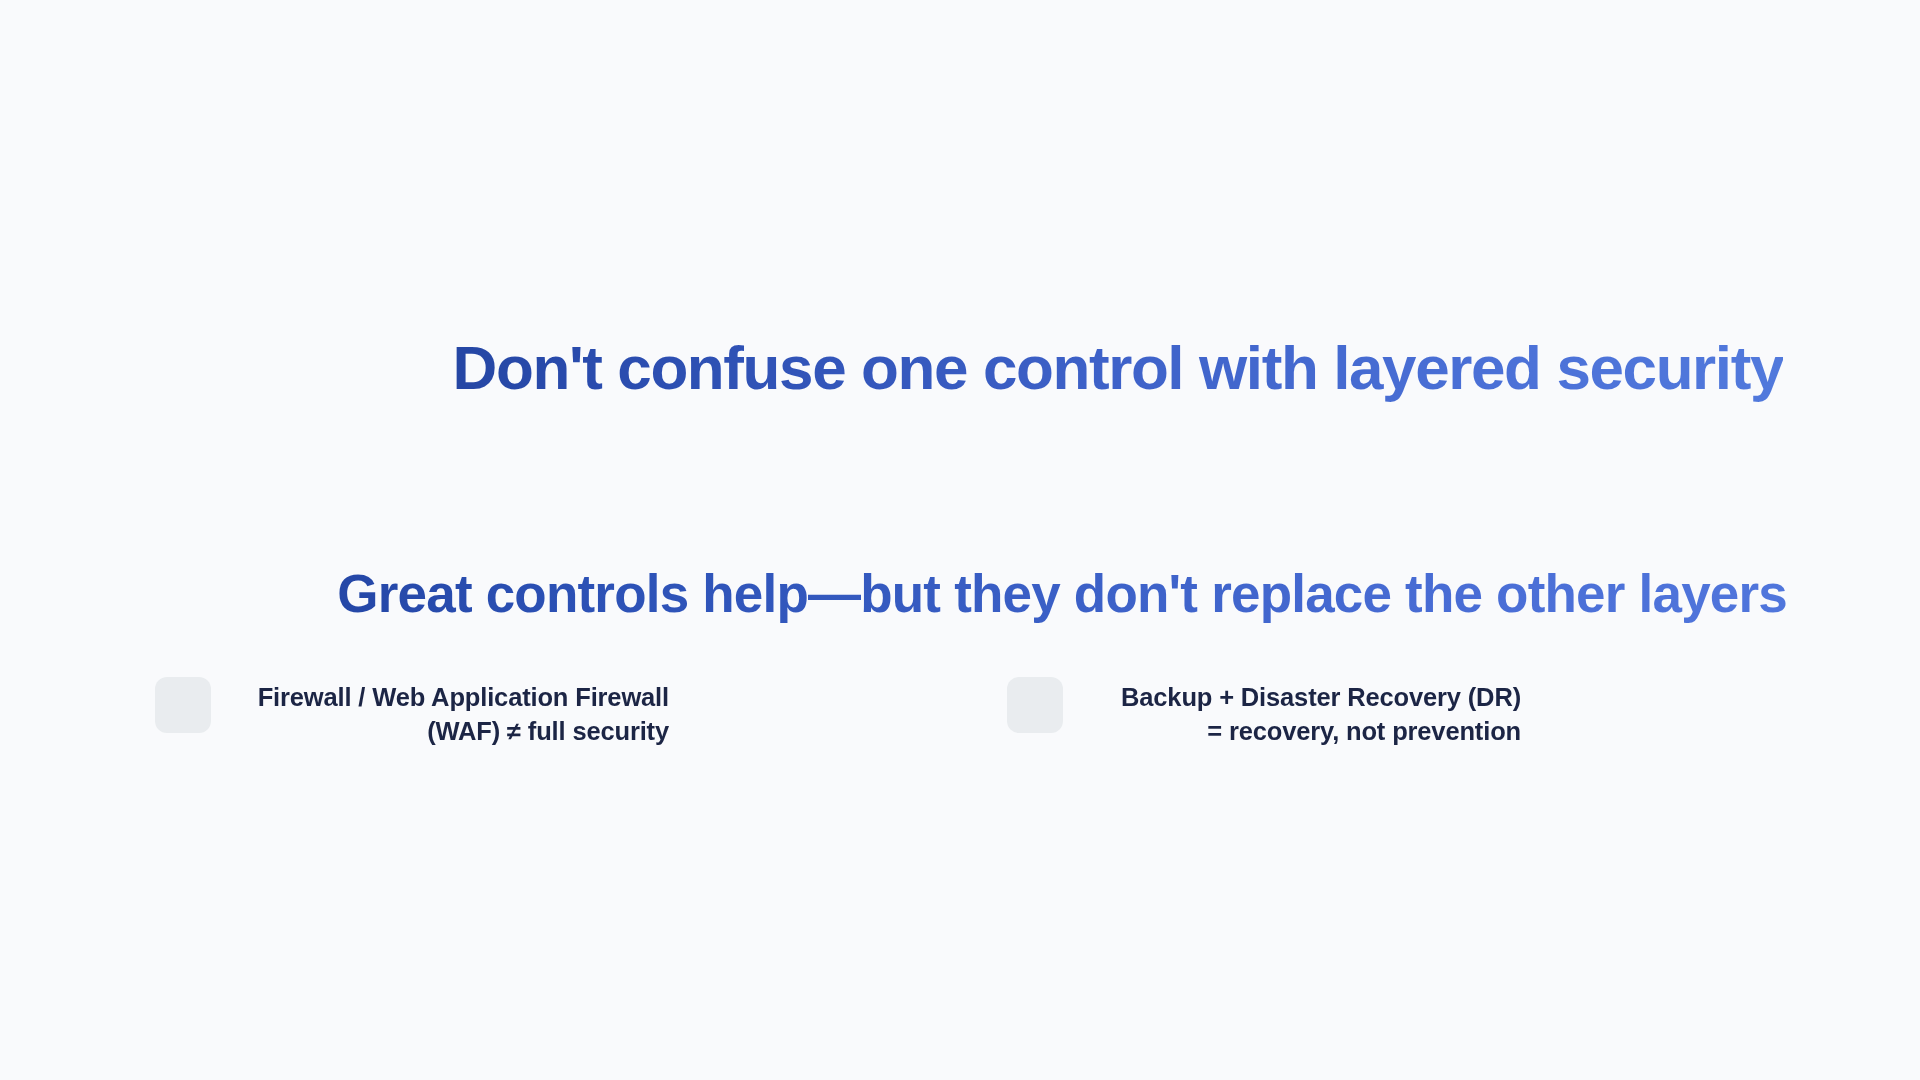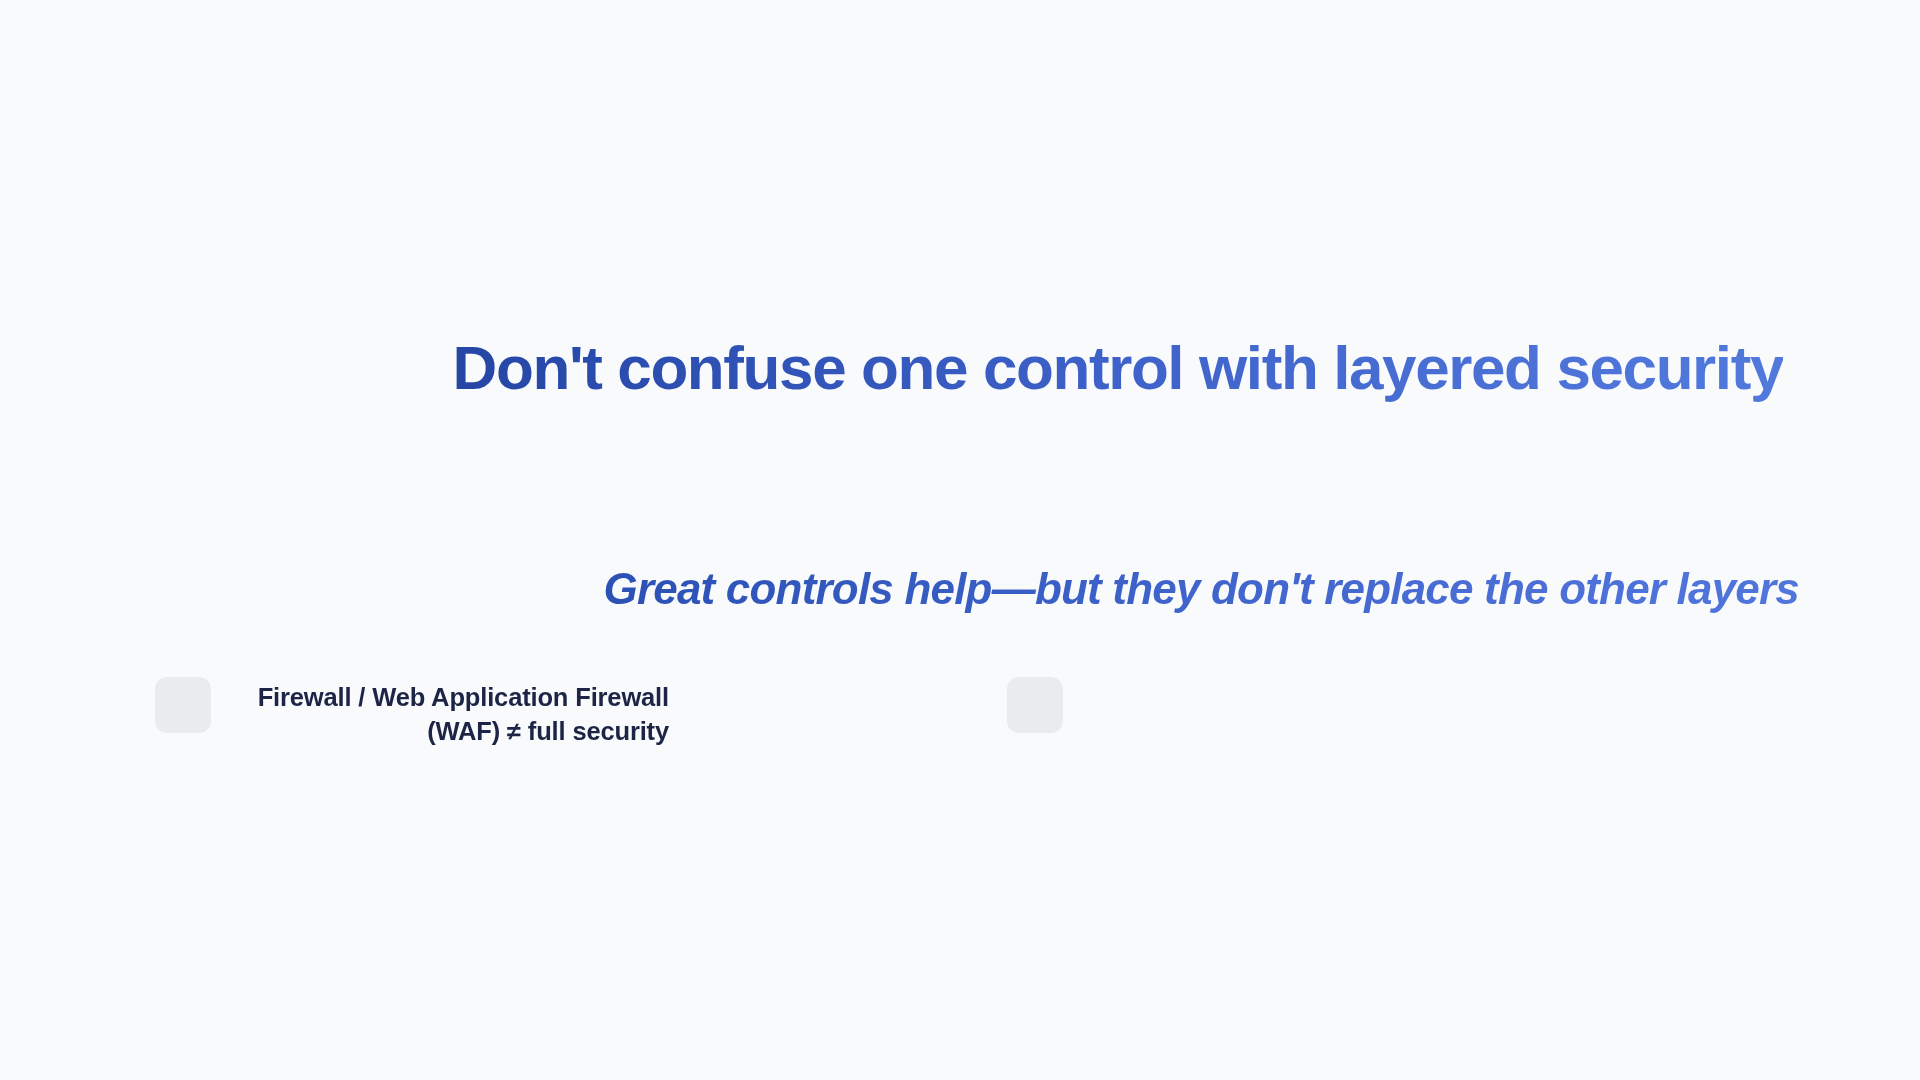--- a/index.html
+++ b/index.html
@@ -47,25 +47,24 @@
     -webkit-background-clip:text;
     background-clip:text;
     color:transparent;
     -webkit-text-fill-color:transparent;
   }
 
   
   .subtitle {
     position:absolute;
     top:535px;
-    left:16px;
+    left:4px;
     width:1640px;
-    font-size:44px;
+    font-size:53px;
     font-weight:700;
-    font-style:italic;
     letter-spacing:-0.8px;
     line-height:1.1;
     white-space:nowrap;
     background:linear-gradient(90deg,#1f3f9b 0%,#2b50b4 25%,#3a5fc6 55%,#4a6ed6 82%,#5076dc 100%);
     -webkit-background-clip:text;
     background-clip:text;
     color:transparent;
     -webkit-text-fill-color:transparent;
   }
 
@@ -118,17 +117,18 @@
     <div class="points">
 
       <div class="point">
         <div class="point-icon"></div>
         <div class="point-text">Firewall / Web Application Firewall (WAF) ≠ full security</div>
       </div>
 
 
       <div class="point">
         <div class="point-icon"></div>
+        <div class="point-text">Backup + Disaster Recovery (DR) = recovery, not prevention</div>
       </div>
 
     </div>
   </div>
 </div>
 
 </body></html>

